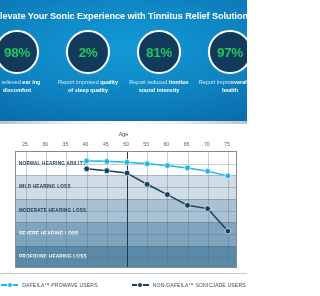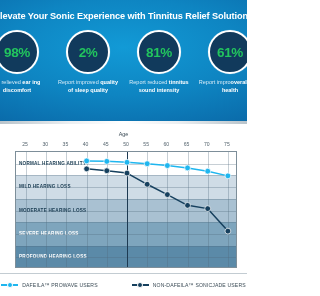--- a/index.html
+++ b/index.html
@@ -126,21 +126,21 @@
 
       <div class="badge-col">
         <div class="ring">
           <span class="ring-val">81%</span>
         </div>
         <div class="cap"><span>Report reduced </span><b>tinnitus sound intensity</b></div>
       </div>
 
       <div class="badge-col">
         <div class="ring">
-          <span class="ring-val">61%</span>
+          <span class="ring-val">97%</span>
         </div>
         <div class="cap"><span>Report impro</span><b>overall audi health</b></div>
       </div>
     </div>
 
     <div class="hero-rule"></div>
   </div>
 
   <div class="chart-wrap">
     <div class="axis-title">Age</div>

